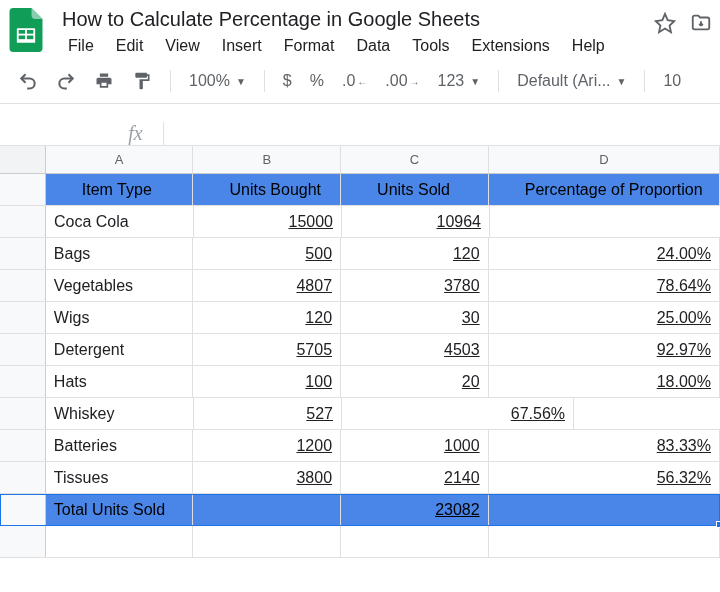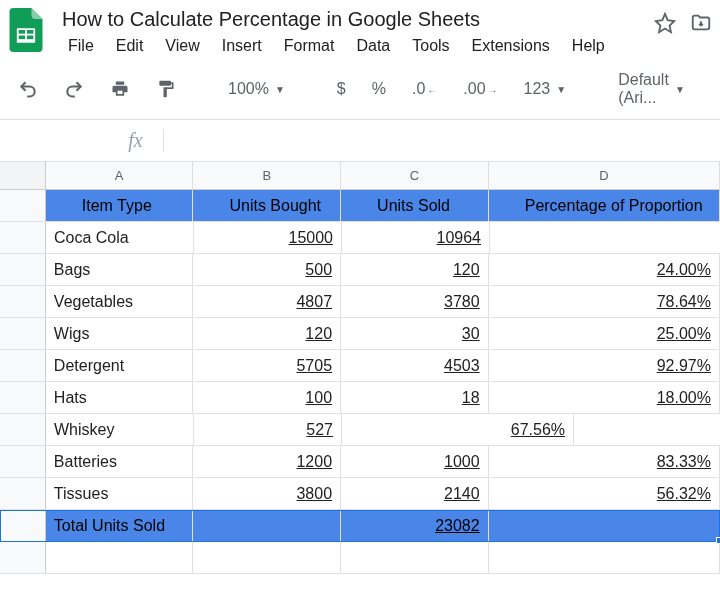--- a/index.html
+++ b/index.html
@@ -8,27 +8,27 @@
 .header { display: flex; align-items: flex-start; padding: 6px 8px 0 8px; gap: 14px; }
 .logo { width: 36px; height: 44px; display: flex; align-items: center; justify-content: center; margin-top: 2px; }
 .logo svg { width: 36px; height: 44px; }
 .title-area { flex: 1; }
 .doc-title { font-size: 20px; color: #202124; padding: 2px 4px; }
 .menus { display: flex; gap: 2px; }
 .menu-item { font-size: 16px; color: #202124; padding: 4px 10px; cursor: pointer; }
 .header-actions { display: flex; gap: 14px; align-items: center; margin-top: 6px; }
 .icon-gray { color: #5f6368; }
 
-.toolbar { display: flex; align-items: center; gap: 14px; padding: 8px 12px; border-bottom: 1px solid #e0e0e0; font-size: 16px; color: #5f6368; }
+.toolbar { display: flex; align-items: center; gap: 6px; padding: 8px 12px; border-bottom: 1px solid #e0e0e0; font-size: 16px; color: #5f6368; }
 .tb-btn { padding: 4px 6px; cursor: pointer; display: flex; align-items: center; justify-content: center; }
 .tb-sep { width: 1px; height: 22px; background: #e0e0e0; margin: 0 6px; }
 .tb-dropdown { display: flex; align-items: center; gap: 6px; padding: 4px 6px; cursor: pointer; }
 .chev { font-size: 10px; color: #5f6368; }
 
-.fx-row { display: flex; align-items: center; border-bottom: 1px solid #e0e0e0; height: 42px; }
+.fx-row { display: flex; align-items: flex-end; border-bottom: 1px solid #e0e0e0; height: 42px; }
 .namebox { width: 108px; border-right: 1px solid #e0e0e0; }
 .fx-label { width: 56px; display: flex; align-items: center; justify-content: center; font-style: italic; font-size: 20px; color: #9aa0a6; border-right: 1px solid #e0e0e0; font-family: serif; }
 .fx-input { flex: 1; }
 
 .sheet { position: relative; }
 .col-headers { display: flex; background: #f8f9fa; border-bottom: 1px solid #ccc; height: 28px; }
 .corner { width: 46px; background: #f1f3f4; border-right: 1px solid #ccc; }
 .col-h { text-align: center; font-size: 13px; color: #5f6368; line-height: 28px; border-right: 1px solid #e0e0e0; }
 .cA { width: 148px; } .cB { width: 148px; } .cC { width: 148px; } .cD { width: 232px; }
 
@@ -195,21 +195,21 @@
         <div class="row-h"></div>
         <div class="cell cA">Detergent</div>
         <div class="cell cB right">5705</div>
         <div class="cell cC right">4503</div>
         <div class="cell cD right">92.97%</div>
       </div>
     <div class="row">
         <div class="row-h"></div>
         <div class="cell cA">Hats</div>
         <div class="cell cB right">100</div>
-        <div class="cell cC right">18</div>
+        <div class="cell cC right">20</div>
         <div class="cell cD right">18.00%</div>
       </div>
     <div class="row">
         <div class="row-h"></div>
         <div class="cell cA">Whiskey</div>
         <div class="cell cC right">527</div>
         <div class="cell cD right">67.56%</div>
       </div>
     <div class="row">
         <div class="row-h"></div>

